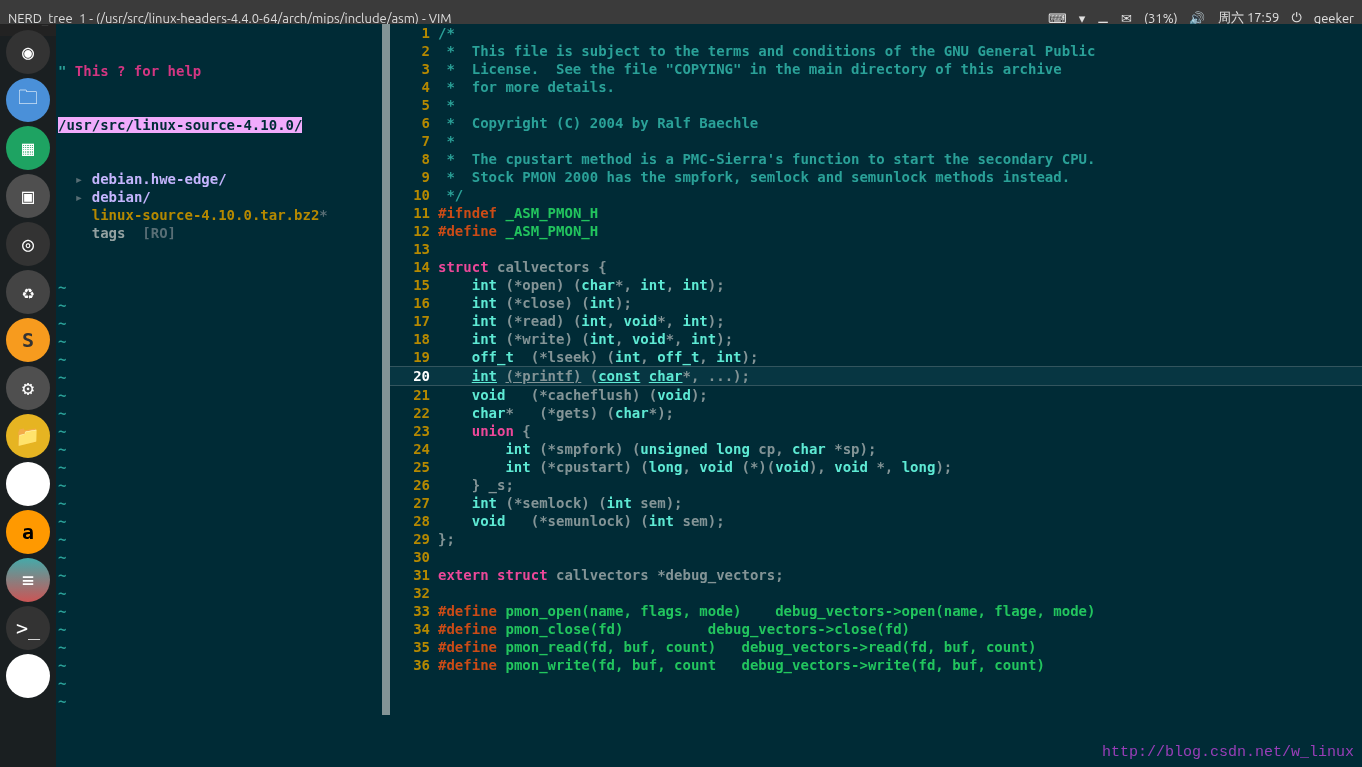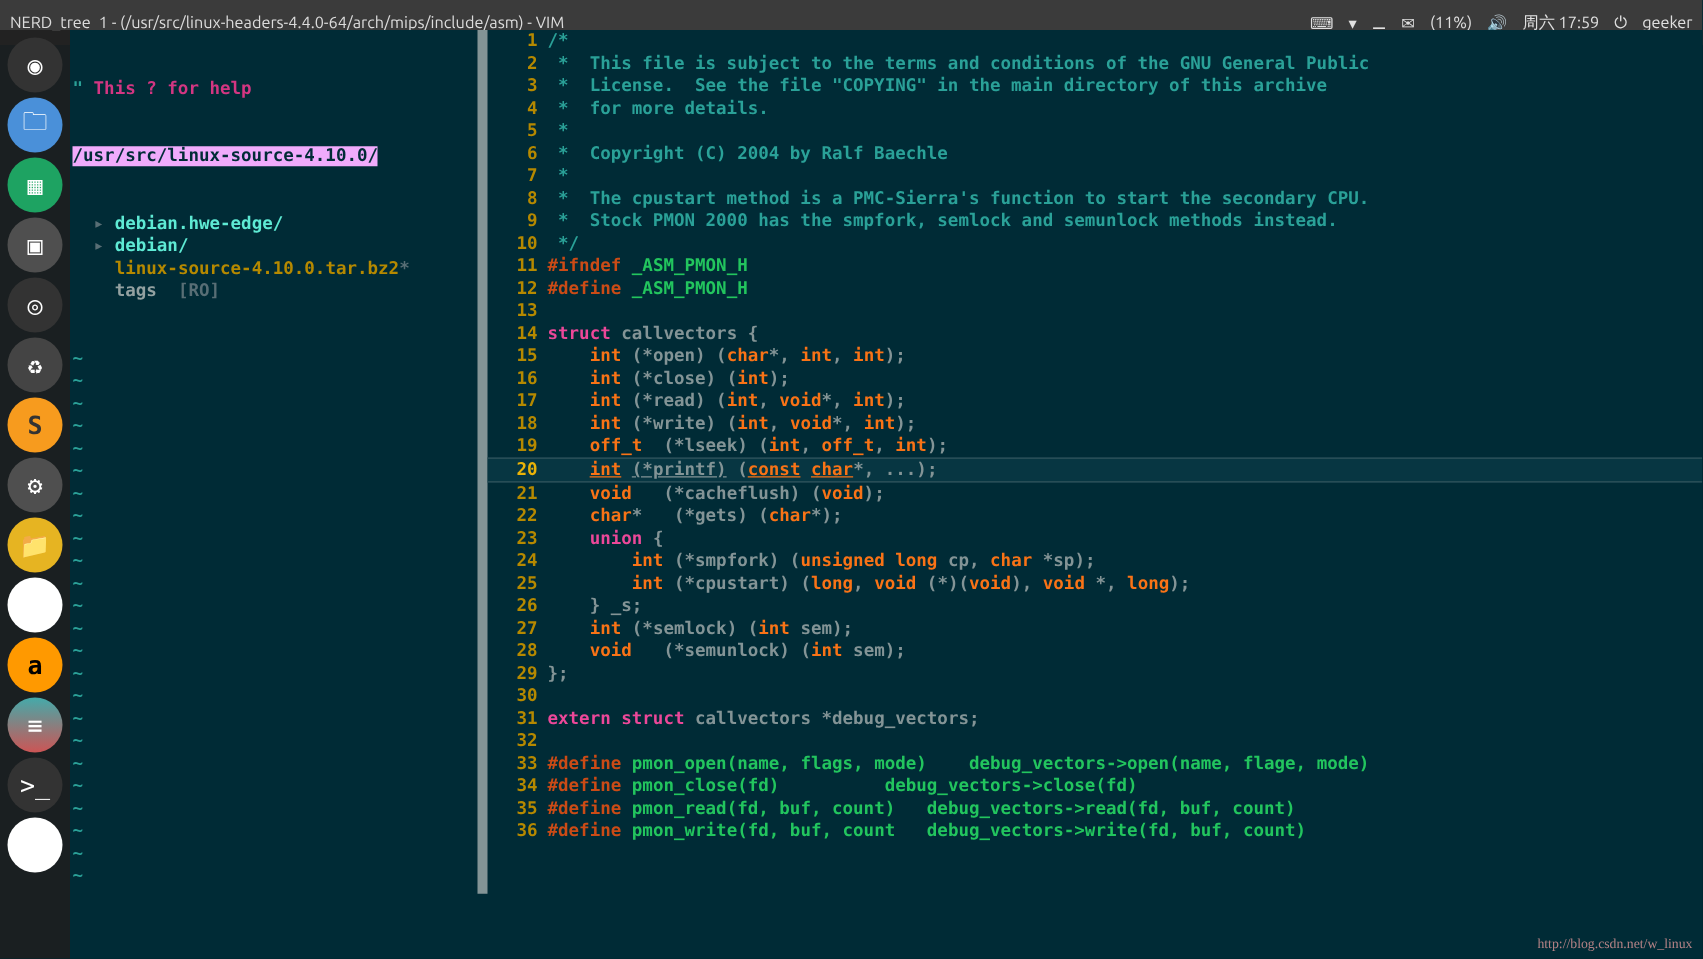--- a/index.html
+++ b/index.html
@@ -10,50 +10,50 @@
 .topbar .tray span { color:#e0e0e0; }
 .launcher { position:absolute; left:0; top:24px; width:56px; height:743px; background:rgba(30,30,30,0.85); display:flex; flex-direction:column; align-items:center; padding-top:6px; gap:4px; }
 .licon { width:44px; height:44px; border-radius:22px; display:flex; align-items:center; justify-content:center; font-size:20px; color:#fff; }
 .i-ubuntu{background:#333;} .i-files{background:#4a90d9;} .i-store{background:#1ea362;} .i-img{background:#4f4f4f;} .i-obs{background:#333;} .i-trash{background:#444;} .i-subl{background:#f79b1e;color:#333;font-weight:bold;} .i-set{background:#4f4f4f;} .i-folder{background:#e6b422;} .i-chrome{background:#fff;} .i-amz{background:#ff9900;color:#000;font-weight:bold;} .i-stack{background:linear-gradient(#4aa,#c55);} .i-term{background:#333;} .i-vol{background:#fff;}
 .editor { position:absolute; left:56px; top:24px; right:0; bottom:0; background:#002b36; color:#93a1a1; line-height:18px; white-space:pre; font-weight:bold; }
 .tree { position:absolute; left:0; top:0; width:326px; bottom:52px; padding:2px 0 0 2px; }
 .tree .help { color:#d33682; }
 .tree .help .pre { color:#2aa198; }
 .tree .updir { color:#586e75; margin-top:18px; }
 .tree .sel { background:#f0abfc; color:#002b36; display:inline; }
-.tree .dir { color:#5eead4; }
+.tree .dir { color:#c4b5fd; }
 .tree .exe { color:#b58900; }
 .tree .arrow { color:#586e75; }
 .tree .ro { color:#586e75; }
 .tilde { color:#2aa198; }
 .vsplit { position:absolute; left:326px; top:0; width:8px; bottom:52px; background:#839496; }
 .code { position:absolute; left:334px; top:0; right:0; bottom:52px; padding-left:6px; overflow:hidden; }
 .ln { display:inline-block; width:42px; text-align:right; color:#b58900; padding-right:8px; }
-.c-cm{color:#2aa198;} .c-pp{color:#cb4b16;} .c-kw{color:#ec4899;} .c-id{color:#839496;} .c-ty{color:#f97316;} .c-nm{color:#22c55e;}
+.c-cm{color:#2aa198;} .c-pp{color:#cb4b16;} .c-kw{color:#ec4899;} .c-id{color:#839496;} .c-ty{color:#5eead4;} .c-nm{color:#22c55e;}
 .curline { background:#073642; border-top:1px solid #33555e; border-bottom:1px solid #33555e; display:block; margin-left:-6px; padding-left:6px; }
-.curline .ln{color:#eab308;}
+.curline .ln{color:#ffffff;}
 .c-ul{text-decoration:underline;}
 .statusbar { position:absolute; left:0; bottom:0; right:0; height:52px; }
 .sb1 { height:18px; background:#93a1a1; color:#002b36; display:flex; font-weight:bold; }
 .sb1 .l { padding:0 4px; }
 .sb1 .r { margin-left:auto; padding-right:4px; }
 .sb1 .mid { flex:0 0 auto; }
-.watermark { position:absolute; right:8px; bottom:6px; color:#fca5a5; font-family:Liberation Serif, serif; font-size:11px; opacity:.7; }
+.watermark { position:absolute; right:8px; bottom:6px; color:#d946ef; font-family:Liberation Mono, monospace; font-size:15px; opacity:.7; }
 </style>
 </head>
 <body>
 
 <div class="topbar">
   <span class="title">NERD_tree_1 - (/usr/src/linux-headers-4.4.0-64/arch/mips/include/asm) - VIM</span>
   <div class="tray">
     <span>⌨</span>
     <span>▾</span>
     <span>⚊</span>
     <span>✉</span>
-    <span>(11%)</span>
+    <span>(31%)</span>
     <span>🔊</span>
     <span>周六 17:59</span>
     <span>⏻</span>
     <span>geeker</span>
   </div>
 </div>
 
 <div class="launcher">
   <div class="licon i-ubuntu">◉</div>
   <div class="licon i-files">🗀</div>

